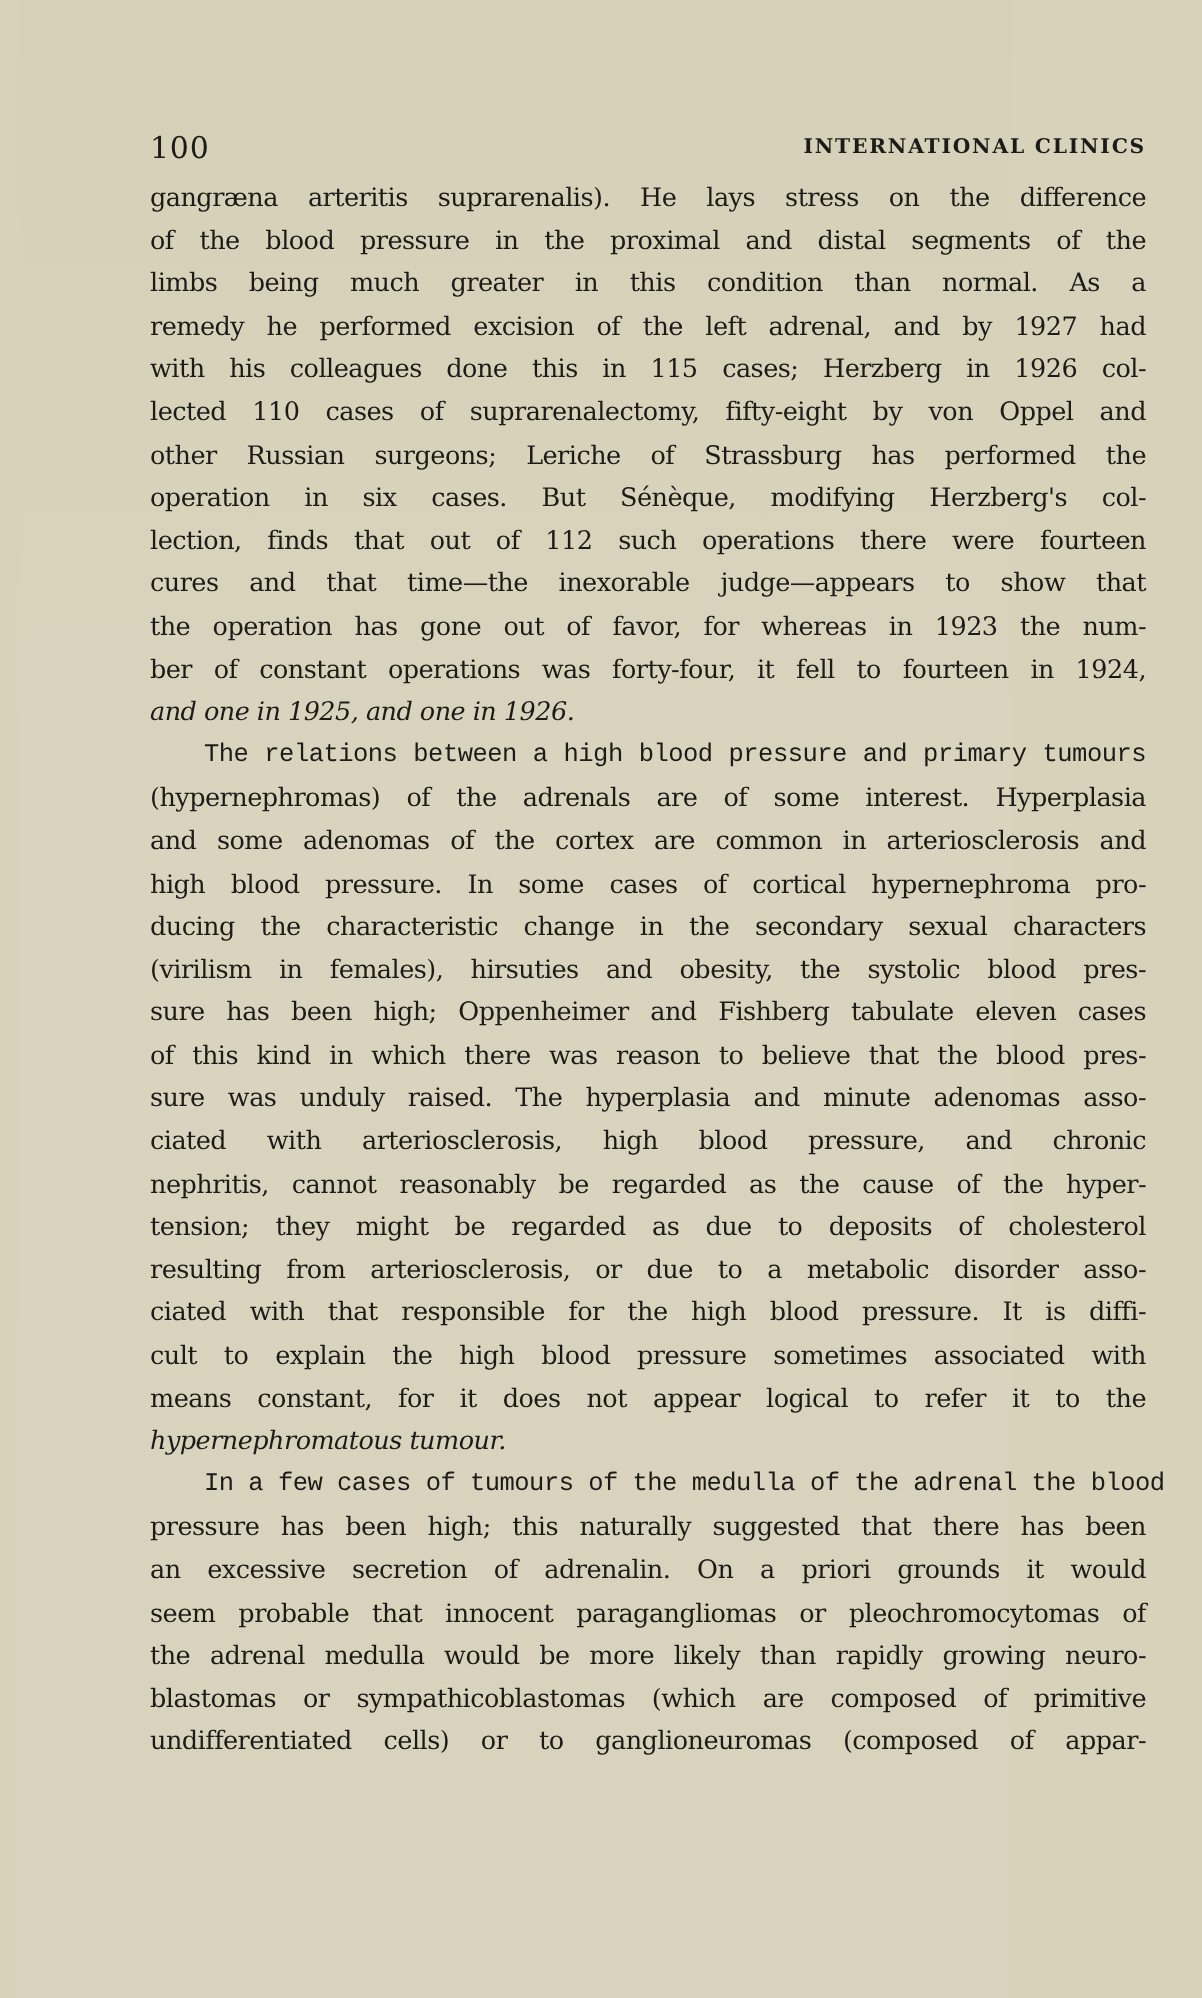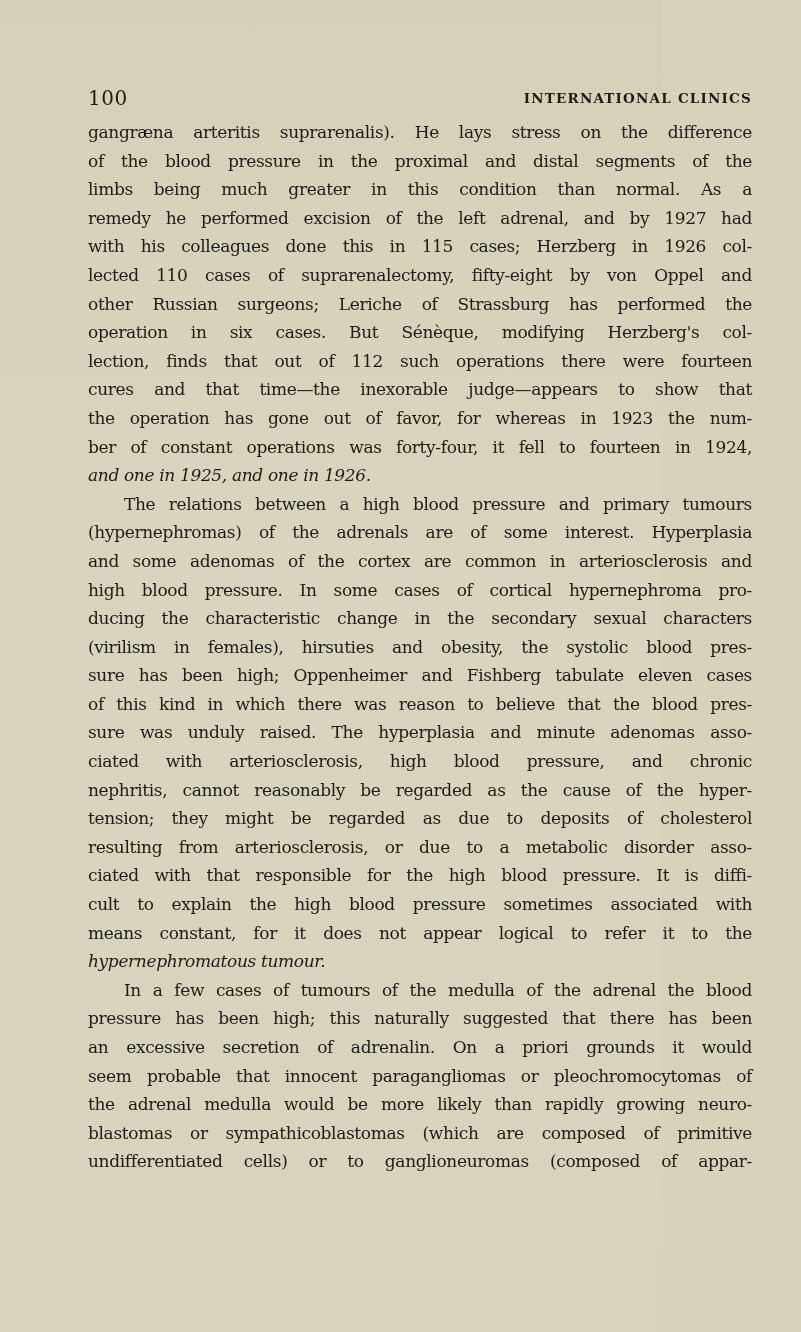--- a/index.html
+++ b/index.html
@@ -4,21 +4,21 @@
   <style>
     html, body { margin: 0; padding: 0; }
     body {
       width: 801px; height: 1332px; overflow: hidden;
       background: #d8d2bb;
       position: relative;
       font-family: "DejaVu Serif", "Liberation Serif", serif;
       color: #1d1b17;
     }
     .page {
-      position: absolute; left: 0; top: 0; width: 662px; height: 1332px;
+      position: absolute; left: 12px; top: 0; width: 662px; height: 1332px;
       background:
         linear-gradient(to right, rgba(0,0,0,0) 0px, rgba(0,0,0,0) 770px, rgba(120,105,70,0.18) 785px, rgba(80,70,45,0.35) 801px),
         linear-gradient(to bottom, #d6d0b8 0%, #dad4be 40%, #d9d3bd 100%);
     }
     .header {
       position: absolute; left: 88px; top: 86px; width: 664px; height: 28px;
     }
     .page-number {
       position: absolute; left: 0; top: 0;
       font-size: 20px; letter-spacing: 0.5px;
@@ -32,21 +32,21 @@
     }
     .line {
       height: 28.6px; line-height: 28.6px;
       font-size: 17px;
       white-space: nowrap;
       text-align: justify;
       text-align-last: justify;
       letter-spacing: -0.35px;
     }
     .line.last { text-align-last: left; font-style: italic; }
-    .line.indent { padding-left: 36px; }
+    .line.indent { padding-left: 36px; font-family: Liberation Mono, monospace; }
   </style>
 </head>
 <body>
 
 <div class="page">
   <div class="header">
     <span class="page-number">100</span>
     <div class="running-title">INTERNATIONAL CLINICS</div>
   </div>
 

